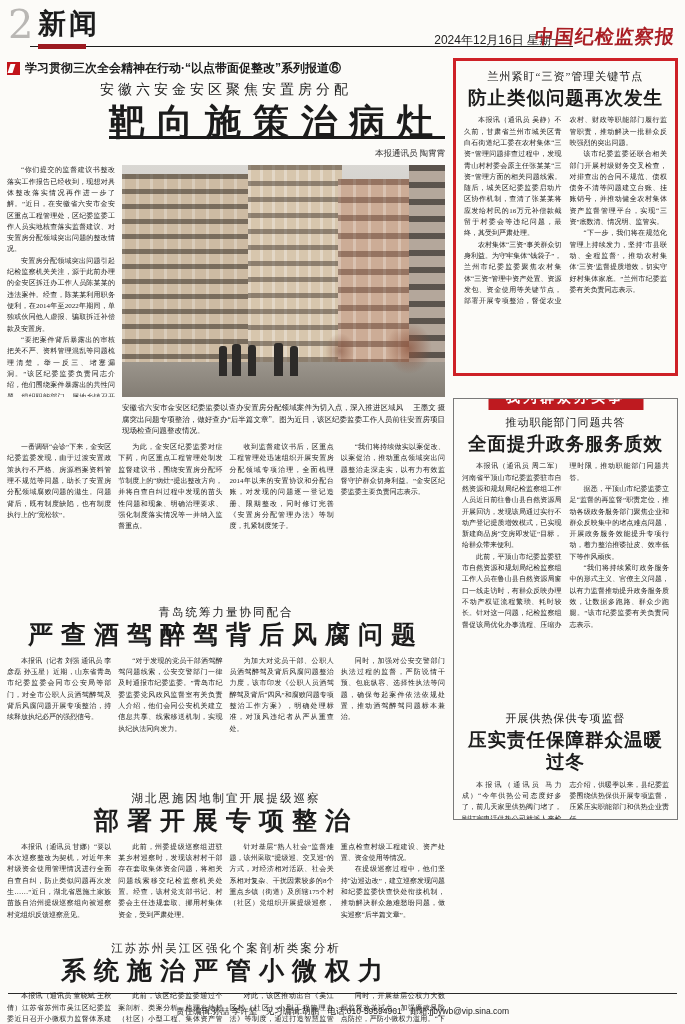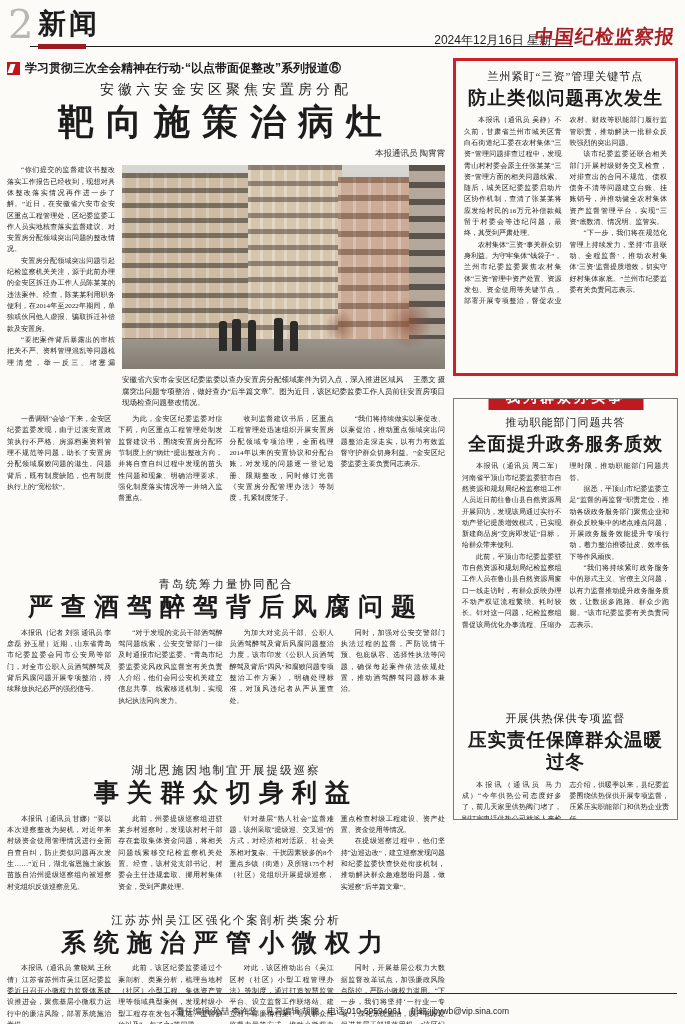--- a/index.html
+++ b/index.html
@@ -25,26 +25,26 @@
   .content { display:flex; gap:8px; padding:6px 7px 0 7px; }
   .lcol { width:438px; flex:none; }
   .rcol { width:225px; flex:none; }
   
   .series-banner { display:flex; align-items:center; gap:5px; font-size:12px; font-weight:bold;
     font-family:"Liberation Sans",sans-serif; margin:2px 0 4px 0; }
   .flag-icon { width:13px; height:13px; background:#c2151b; flex:none; position:relative; }
   .flag-icon::after { content:""; position:absolute; left:2px; top:2px; width:5px; height:9px;
     background:#fff; transform:skewX(-18deg); }
   .kicker-main { text-align:center; font-size:14px; letter-spacing:4px; margin:4px 0 0; }
-  .headline-xl { text-align:center; font-size:36px; font-weight:bold; letter-spacing:12px;
-    line-height:1.2; margin:2px 0 0; }
+  .headline-xl { text-align:right; font-size:36px; font-weight:bold; letter-spacing:12px;
+    line-height:1.2; margin:2px 0 0;text-decoration:underline; }
   .byline { text-align:right; font-size:8.5px; color:#333; margin:4px 0 5px; }
   .bodytext { font-size:7px; line-height:1.62; text-align:justify; }
   .bodytext p { text-indent:2em; margin:0; }
-  .art-top { display:flex; gap:7px; height:204px; overflow:hidden; }
+  .art-top { display:flex; gap:7px; height:232px; overflow:hidden; }
   .narrow { width:108px; flex:none; overflow:hidden; }
   .photo { flex:1; position:relative; overflow:hidden; background:linear-gradient(#d9d7d3,#c7c3bc 40%,#b5afa6); }
   .bld { position:absolute; }
   .b1 { left:0; top:4%; width:40%; height:82%; background:
       repeating-linear-gradient(to bottom, rgba(58,52,46,.55) 0 5px, rgba(255,255,255,.12) 5px 15px),
       repeating-linear-gradient(to right, rgba(255,255,255,.25) 0 3px, transparent 3px 14px), #c6b296; }
   .b2 { left:39%; top:0; width:29%; height:88%; background:
       repeating-linear-gradient(to bottom, rgba(70,62,54,.5) 0 5px, rgba(255,255,255,.1) 5px 16px),
       repeating-linear-gradient(to right, rgba(255,255,255,.3) 0 3px, transparent 3px 12px), #d2bfa4; }
   .b3 { left:67%; top:6%; width:23%; height:82%; background:
@@ -155,21 +155,21 @@
         <div class="cols4 bodytext">
             <p>本报讯（记者 刘强 通讯员 李彦磊 孙玉星）近期，山东省青岛市纪委监委会同市公安局等部门，对全市公职人员酒驾醉驾及背后风腐问题开展专项整治，持续释放执纪必严的强烈信号。</p>
             <p>“对于发现的党员干部酒驾醉驾问题线索，公安交警部门一律及时通报市纪委监委。”青岛市纪委监委党风政风监督室有关负责人介绍，他们会同公安机关建立信息共享、线索移送机制，实现执纪执法同向发力。</p>
             <p>为加大对党员干部、公职人员酒驾醉驾及背后风腐问题整治力度，该市印发《公职人员酒驾醉驾及背后“四风”和腐败问题专项整治工作方案》，明确处理标准，对顶风违纪者从严从重查处。</p>
             <p>同时，加强对公安交警部门执法过程的监督，严防说情干预、包庇纵容、选择性执法等问题，确保每起案件依法依规处置，推动酒驾醉驾问题标本兼治。</p>
           </div>
       </div>
 
       <div class="story s2">
         <div class="kicker-sm">湖北恩施因地制宜开展提级巡察</div>
-        <h3 class="headline-lg">事关群众切身利益</h3>
+        <h3 class="headline-lg">部署开展专项整治</h3>
         <div class="cols4 bodytext">
             <p>本报讯（通讯员 甘娜）“要以本次巡察整改为契机，对近年来村级资金使用管理情况进行全面自查自纠，防止类似问题再次发生……”近日，湖北省恩施土家族苗族自治州提级巡察组向被巡察村党组织反馈巡察意见。</p>
             <p>此前，州委提级巡察组进驻某乡村巡察时，发现该村村干部存在套取集体资金问题，将相关问题线索移交纪检监察机关处置。经查，该村党支部书记、村委会主任违规套取、挪用村集体资金，受到严肃处理。</p>
             <p>针对基层“熟人社会”监督难题，该州采取“提级巡、交叉巡”的方式，对经济相对活跃、社会关系相对复杂、干扰因素较多的8个重点乡镇（街道）及所辖175个村（社区）党组织开展提级巡察，重点检查村级工程建设、资产处置、资金使用等情况。</p>
             <p>在提级巡察过程中，他们坚持“边巡边改”，建立巡察发现问题和纪委监委快查快处衔接机制，推动解决群众急难愁盼问题，做实巡察“后半篇文章”。</p>
           </div>
       </div>
 
       <div class="story s3">
         <div class="kicker-sm">江苏苏州吴江区强化个案剖析类案分析</div>

